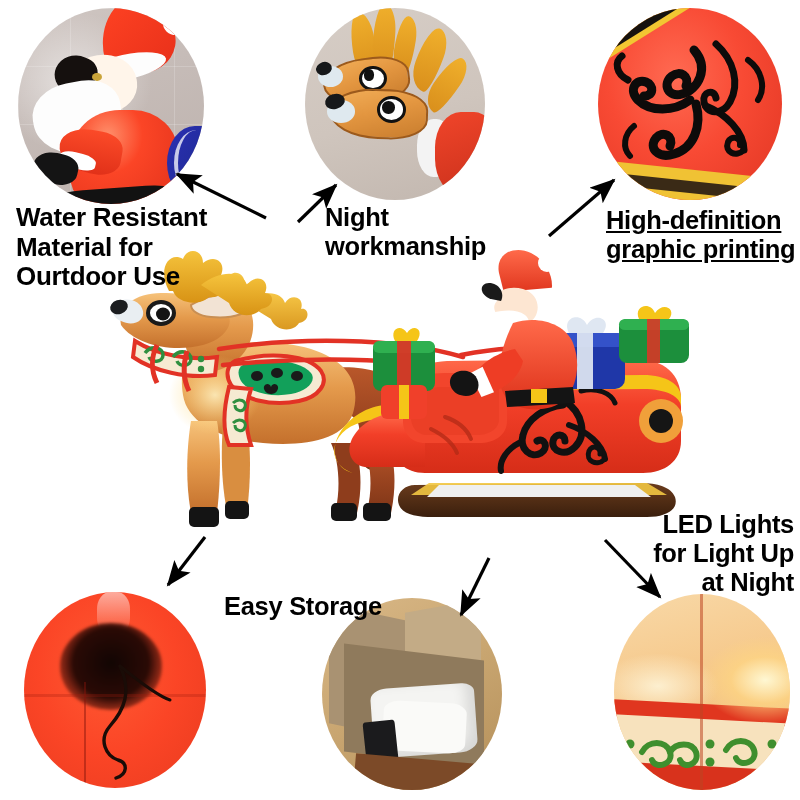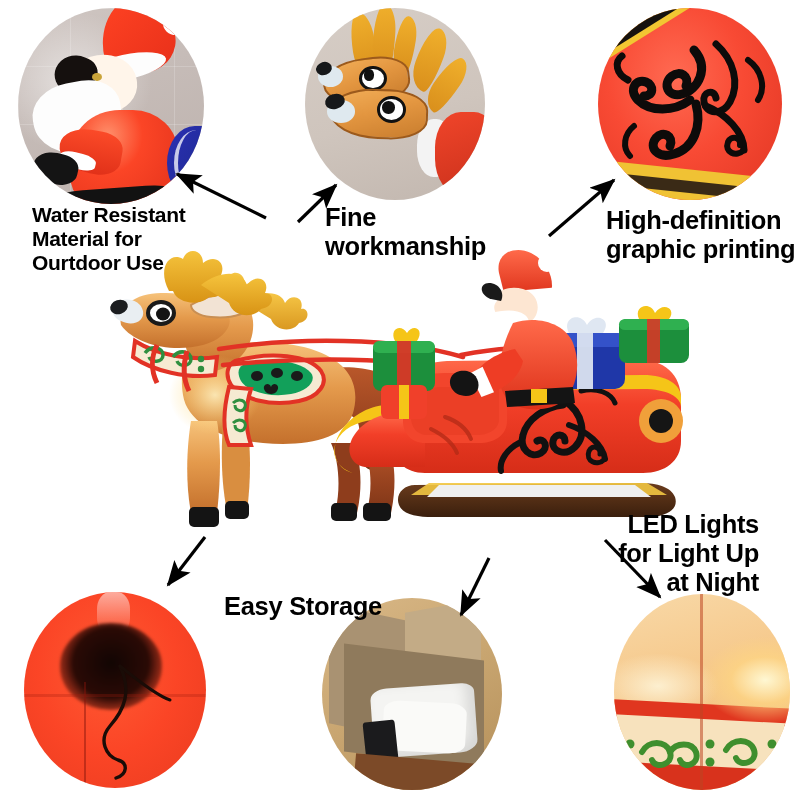--- a/index.html
+++ b/index.html
@@ -447,30 +447,30 @@
     <g stroke="#000" stroke-width="3.2" fill="none" marker-end="url(#ah)">
       <line x1="266" y1="218" x2="177" y2="174"></line>
       <line x1="298" y1="222" x2="336" y2="185"></line>
       <line x1="549" y1="236" x2="614" y2="180"></line>
       <line x1="205" y1="537" x2="168" y2="585"></line>
       <line x1="489" y1="558" x2="461" y2="615"></line>
       <line x1="605" y1="540" x2="660" y2="597"></line>
     </g>
   </svg>
 
-  <div class="label" style="left:32px;top:203px;font-size:21px;">Water Resistant
+  <div class="label" style="left:16px;top:203px;font-size:26px;">Water Resistant
 Material for
 Ourtdoor Use</div>
 
-  <div class="label" style="left:325px;top:203px;font-size:25.5px;">Fine
+  <div class="label" style="left:325px;top:203px;font-size:25.5px;">Night
 workmanship</div>
 
-  <div class="label" style="left:606px;top:206px;font-size:25.5px;">High-definition
+  <div class="label" style="left:606px;top:206px;font-size:25.5px;text-decoration:underline;">High-definition
 graphic printing</div>
 
 
   <div class="label" style="left:224px;top:592px;font-size:25.5px;">Easy Storage</div>
 
-  <div class="label" style="left:569px;top:510px;width:190px;text-align:right;font-size:25.5px;">LED Lights
+  <div class="label" style="left:604px;top:510px;width:190px;text-align:right;font-size:25.5px;">LED Lights
 for Light Up
 at Night</div>
 
 </div>
 
 </body></html>

